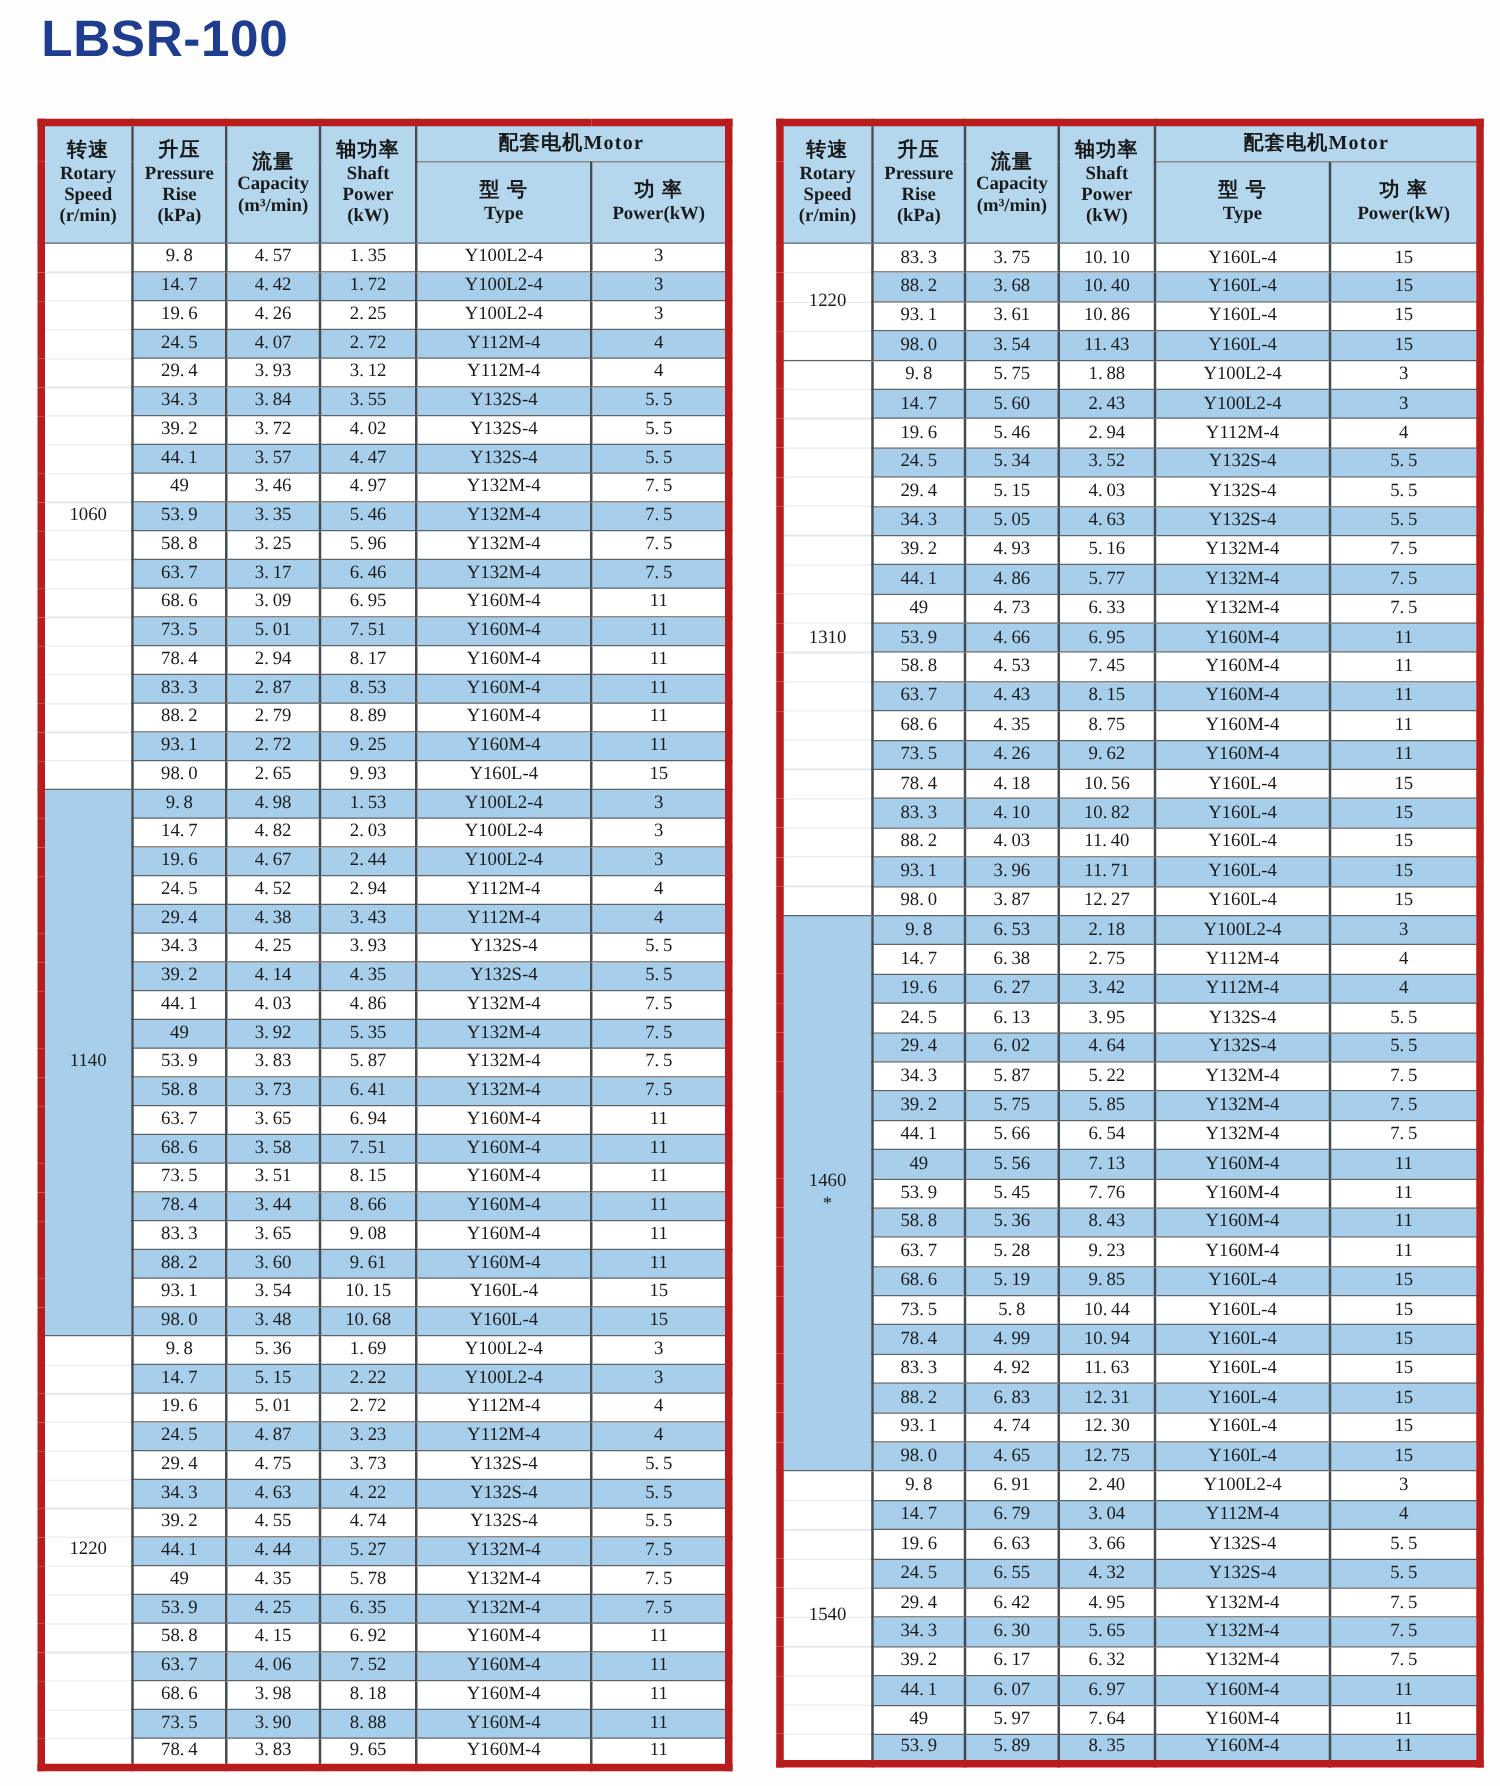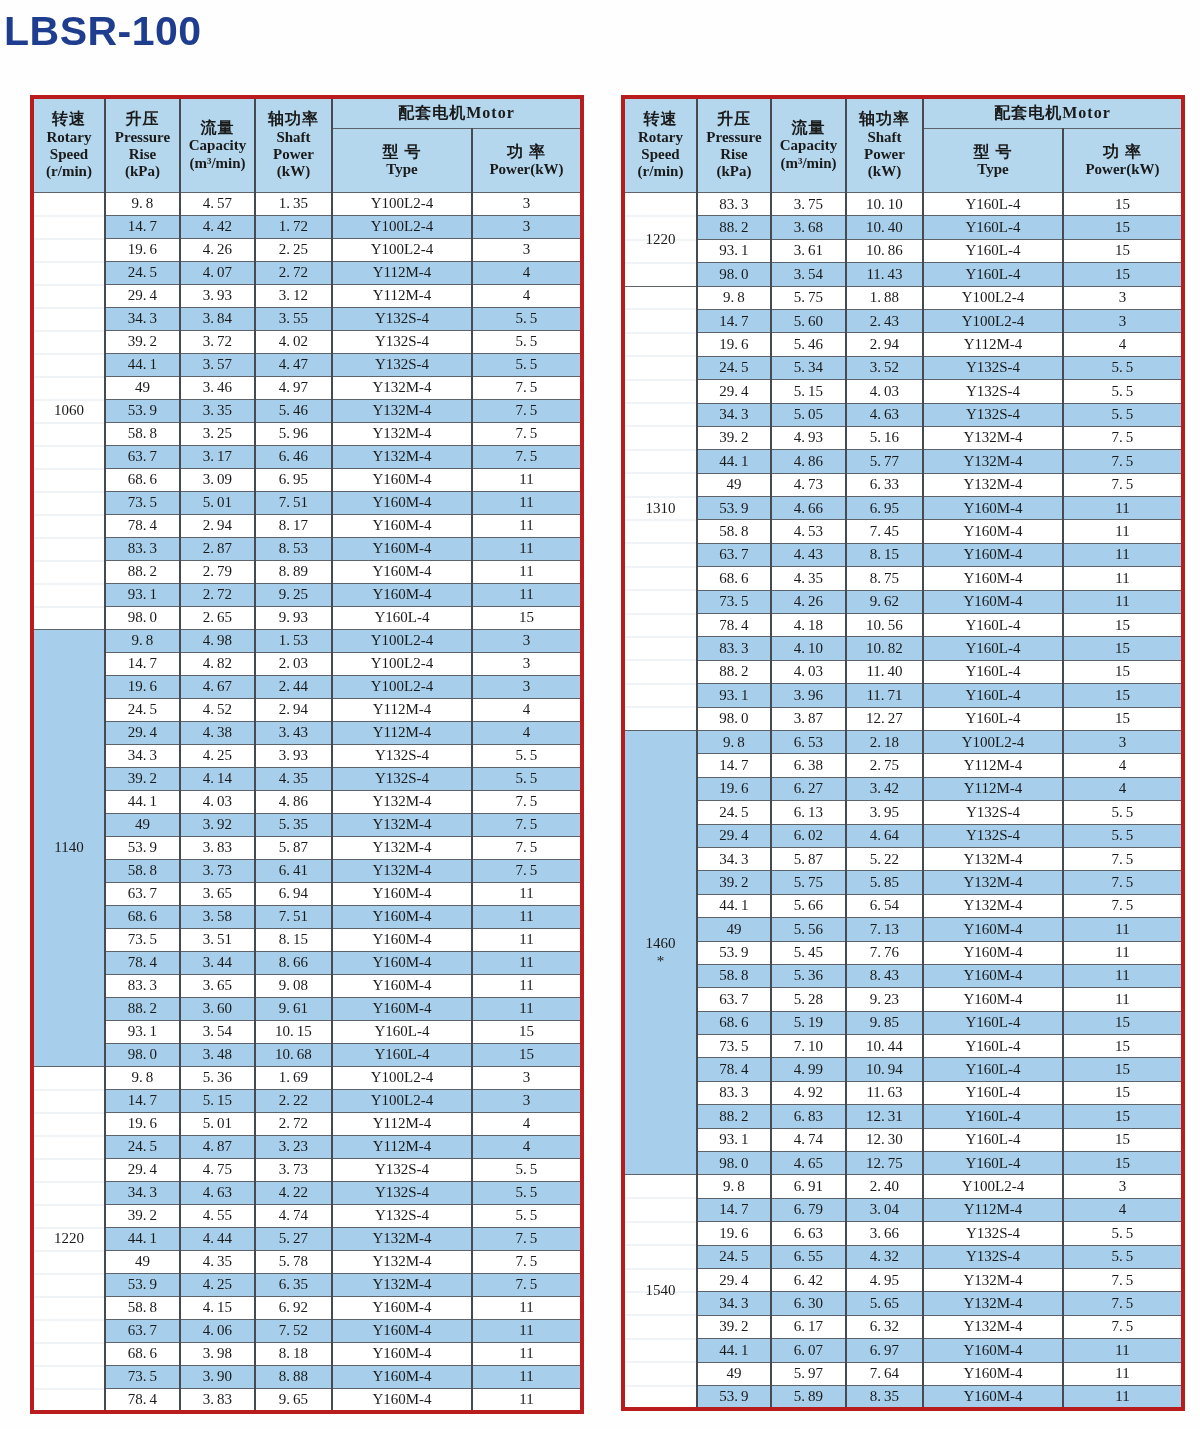--- a/index.html
+++ b/index.html
@@ -3,28 +3,28 @@
 <meta charset="utf-8">
 <style>
   html,body{margin:0;padding:0;}
   body{
     width:1200px;height:1429px;position:relative;overflow:hidden;
     background:#fefefe;
     font-family:"Liberation Serif","DejaVu Serif",serif;
     color:#1a1a1a;
   }
   .title{
-    position:absolute;left:4px;top:8px;margin:0;
+    position:absolute;left:33px;top:8px;margin:0;
     font-family:"Liberation Sans","DejaVu Sans",sans-serif;
     font-weight:700;font-size:41px;letter-spacing:.5px;
     color:var(--c-title,#1f3d8e);
   }
   table.spec{
     position:absolute;top:95px;border-collapse:collapse;table-layout:fixed;
-    border:4px solid #b91c1c;
+    border:6px solid #b91c1c;
   }
   .tbl-left{left:30px;}
   .tbl-right{left:621px;}
   .spec th,.spec td{
     border-top:1px solid #5d6368;border-bottom:1px solid #5d6368;
     border-left:2px solid #454b51;border-right:2px solid #454b51;
     text-align:center;vertical-align:middle;padding:0;
     font-size:15px;line-height:1.15;
     overflow:hidden;white-space:nowrap;
   }
@@ -727,21 +727,21 @@
         </tr>
         <tr class="stripe">
           <td>68. 6</td>
           <td>5. 19</td>
           <td>9. 85</td>
           <td>Y160L-4</td>
           <td>15</td>
         </tr>
         <tr class="">
           <td>73. 5</td>
-          <td>7. 10</td>
+          <td>5. 8</td>
           <td>10. 44</td>
           <td>Y160L-4</td>
           <td>15</td>
         </tr>
         <tr class="stripe">
           <td>78. 4</td>
           <td>4. 99</td>
           <td>10. 94</td>
           <td>Y160L-4</td>
           <td>15</td>

